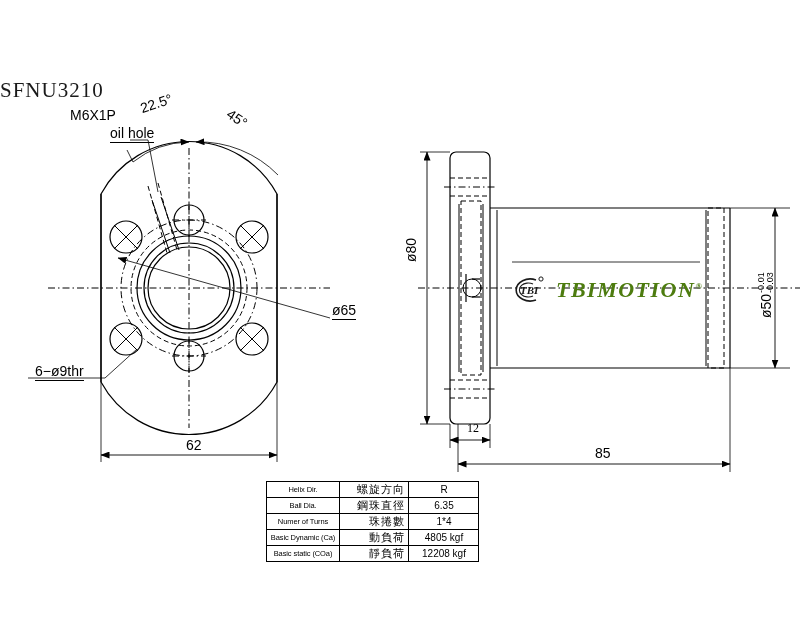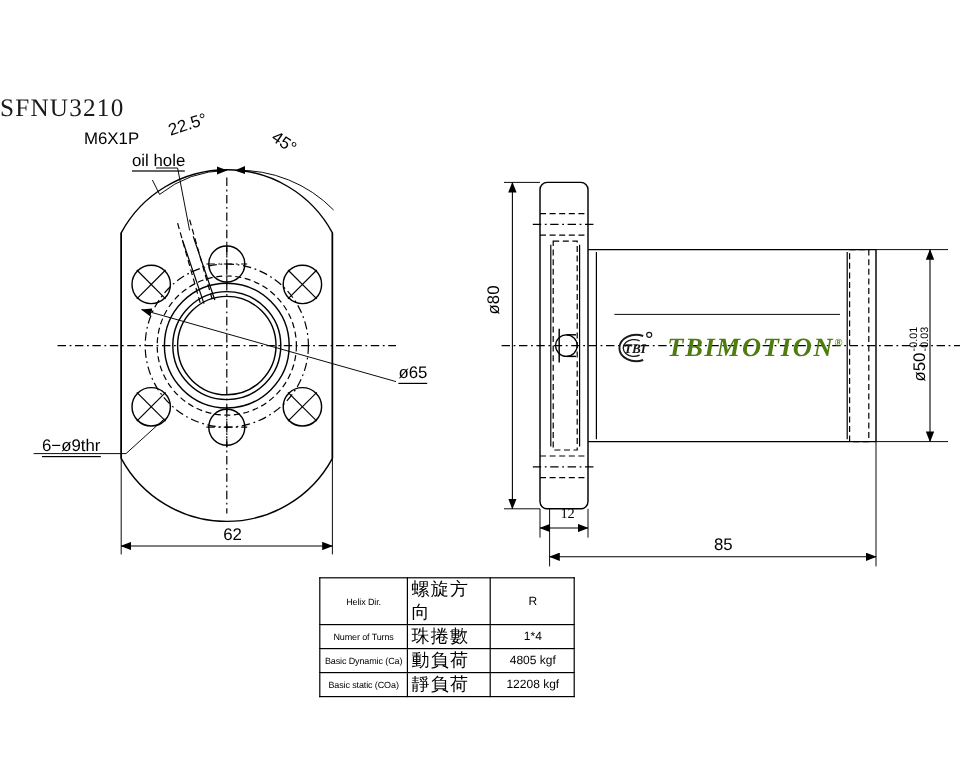--- a/index.html
+++ b/index.html
@@ -171,22 +171,22 @@
     font-family: "Liberation Sans", sans-serif;
     text-align: center;
   }
   #spec-table td.c-en {
     width: 66px;
     font-size: 7.5px;
     letter-spacing: -0.1px;
   }
   #spec-table td.c-cn {
     width: 62px;
-    font-size: 15px;
-    text-align: left;
+    font-size: 11px;
+    text-align: right;
     font-family: "DejaVu Sans", sans-serif;
     letter-spacing: 1px;
   }
   #spec-table td.c-val {
     width: 62px;
     font-size: 10px;
     padding-left: 4px;
   }
 </style>
 </head>
@@ -389,20 +389,25 @@
       <span>TBIMOTION</span><span class="logo-reg">®</span>
     </div>
   </div>
 
   <table id="spec-table">
     <tbody>
         <tr>
           <td class="c-en">Helix  Dir.</td>
           <td class="c-cn">螺旋方向</td>
           <td class="c-val">R</td>
+        </tr>
+        <tr>
+          <td class="c-en">Ball Dia.</td>
+          <td class="c-cn">鋼珠直徑</td>
+          <td class="c-val">6.35</td>
         </tr>
         <tr>
           <td class="c-en">Numer of Turns</td>
           <td class="c-cn">珠捲數</td>
           <td class="c-val">1*4</td>
         </tr>
         <tr>
           <td class="c-en">Basic Dynamic (Ca)</td>
           <td class="c-cn">動負荷</td>
           <td class="c-val">4805  kgf</td>

